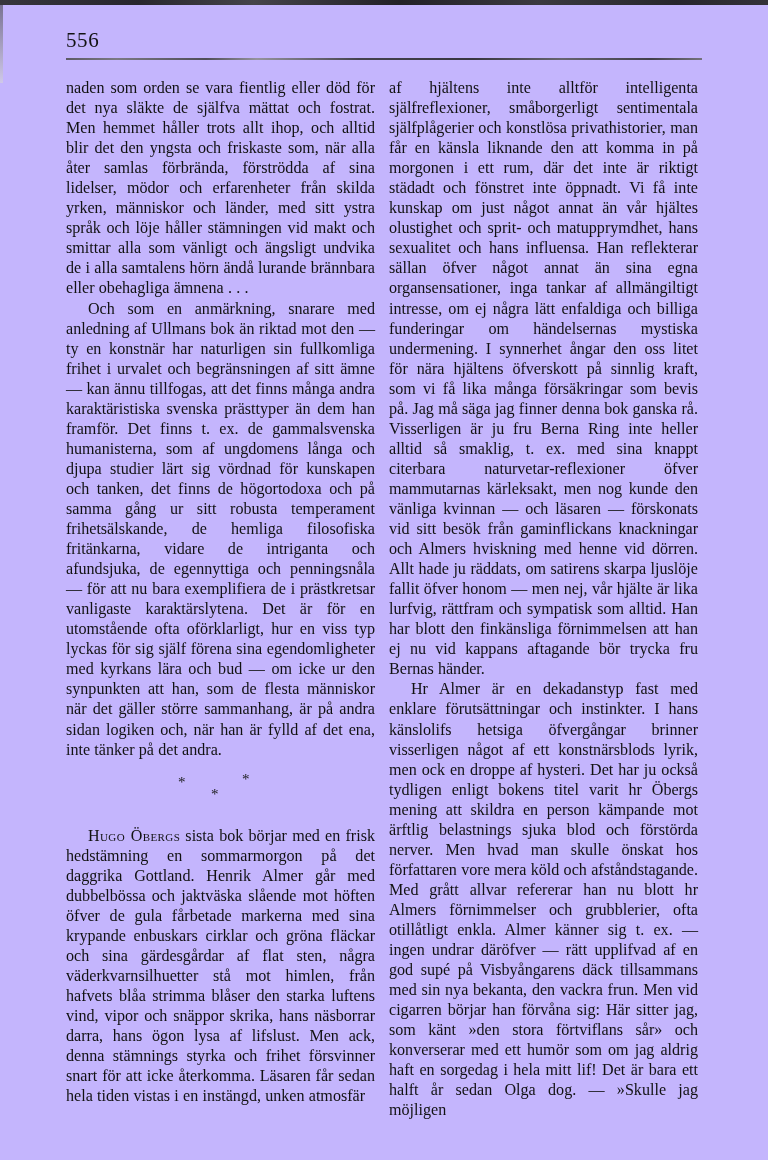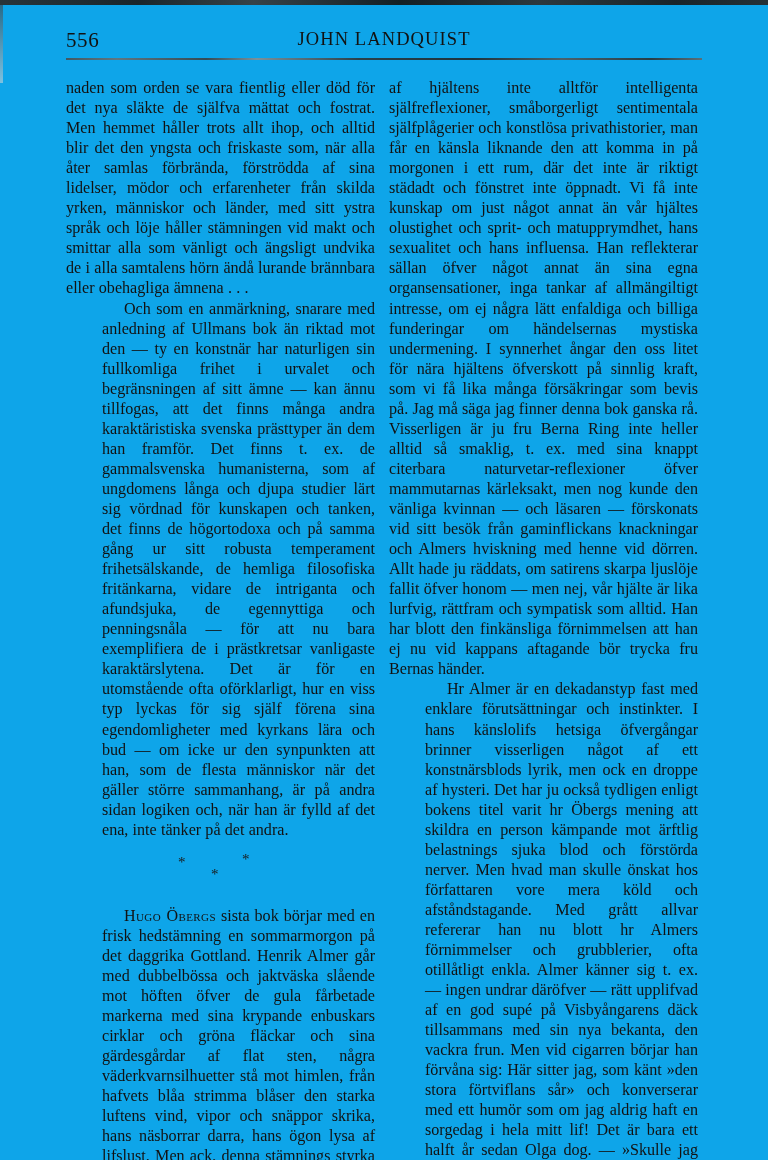--- a/index.html
+++ b/index.html
@@ -5,21 +5,21 @@
   html, body {
     margin: 0;
     padding: 0;
     background: #ffffff;
   }
 
   #page {
     position: relative;
     width: 768px;
     height: 1160px;
-    background: #0ea5e9;
+    background: #c4b5fd;
     overflow: hidden;
     font-family: "Liberation Serif", "DejaVu Serif", serif;
     color: #121212;
   }
 
   
   .scan-edge-top {
     position: absolute;
     top: 0; left: 0;
     width: 768px;
@@ -92,21 +92,20 @@
     margin: 0;
     font-size: 16.1px;
     line-height: 20.05px;
     text-align: justify;
     text-justify: inter-word;
     hyphens: none;
     word-spacing: 0.2px;
   }
   p.indent {
     text-indent: 22px;
-    margin-left: 36px;
   }
 
   .smallcaps {
     font-variant: small-caps;
     letter-spacing: 0.4px;
   }
 
   
   .aster-sep {
     position: relative;
@@ -126,21 +125,20 @@
 </head>
 <body>
 
 <div id="page">
 
   <div class="scan-edge-top"></div>
   <div class="scan-edge-left"></div>
 
   <div class="header">
     <div class="folio">556</div>
-    <div class="running-title">JOHN LANDQUIST</div>
   </div>
   <div class="header-rule"></div>
 
   <div class="columns">
 
     <div class="column">
       <p class="para">naden som orden se vara fientlig eller död för det nya släkte de själfva mättat och fostrat. Men hemmet håller trots allt ihop, och alltid blir det den yngsta och friskaste som, när alla åter samlas förbrända, förströdda af sina lidelser, mödor och erfarenheter från skilda yrken, människor och länder, med sitt ystra språk och löje håller stämningen vid makt och smittar alla som vänligt och ängsligt undvika de i alla samtalens hörn ändå lurande brännbara eller obehagliga ämnena . . .</p>
       <p class="para indent">Och som en anmärkning, snarare med anledning af Ullmans bok än riktad mot den — ty en konstnär har naturligen sin fullkomliga frihet i urvalet och begränsningen af sitt ämne — kan ännu tillfogas, att det finns många andra karaktäristiska svenska prästtyper än dem han framför. Det finns t. ex. de gammalsvenska humanisterna, som af ungdomens långa och djupa studier lärt sig vördnad för kunskapen och tanken, det finns de högortodoxa och på samma gång ur sitt robusta temperament frihetsälskande, de hemliga filosofiska fritänkarna, vidare de intriganta och afundsjuka, de egennyttiga och penningsnåla — för att nu bara exemplifiera de i prästkretsar vanligaste karaktärslytena. Det är för en utomstående ofta oförklarligt, hur en viss typ lyckas för sig själf förena sina egendomligheter med kyrkans lära och bud — om icke ur den synpunkten att han, som de flesta människor när det gäller större sammanhang, är på andra sidan logiken och, när han är fylld af det ena, inte tänker på det andra.</p>
 
       <div class="aster-sep">

